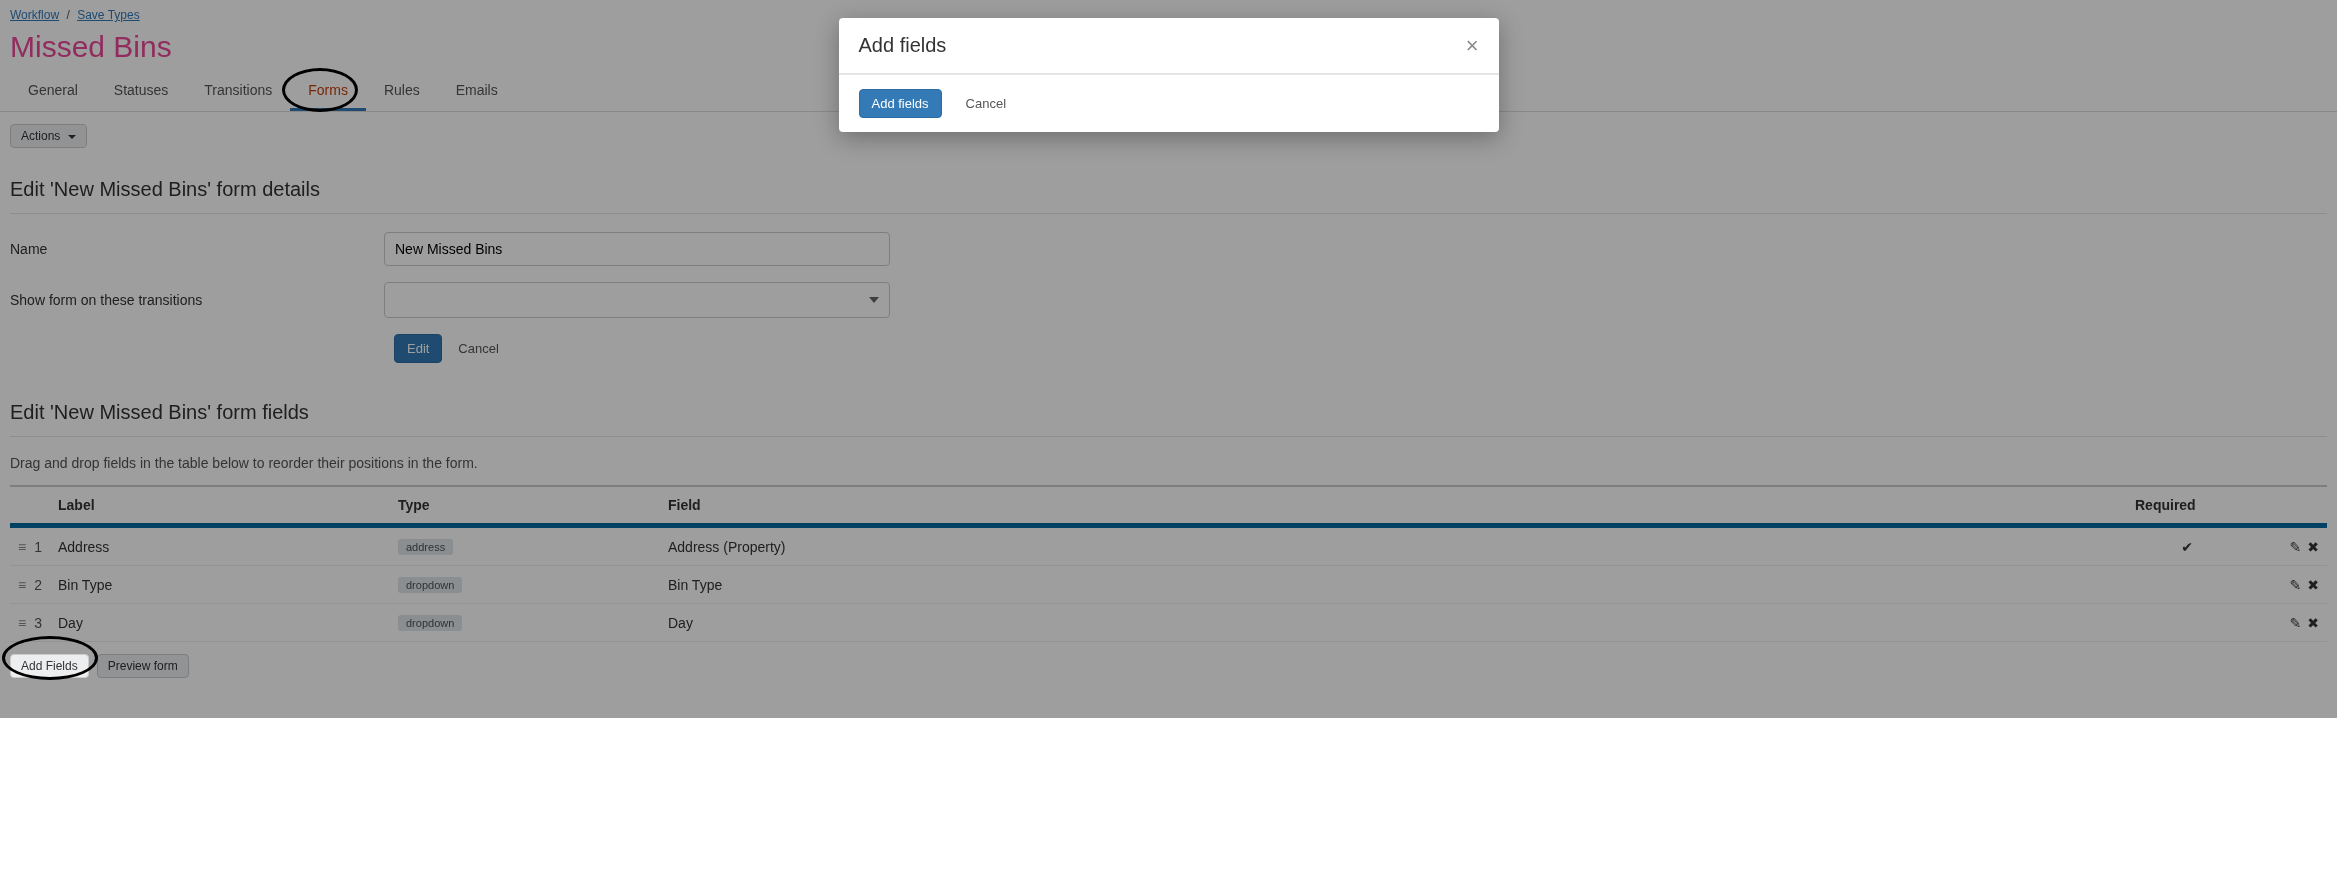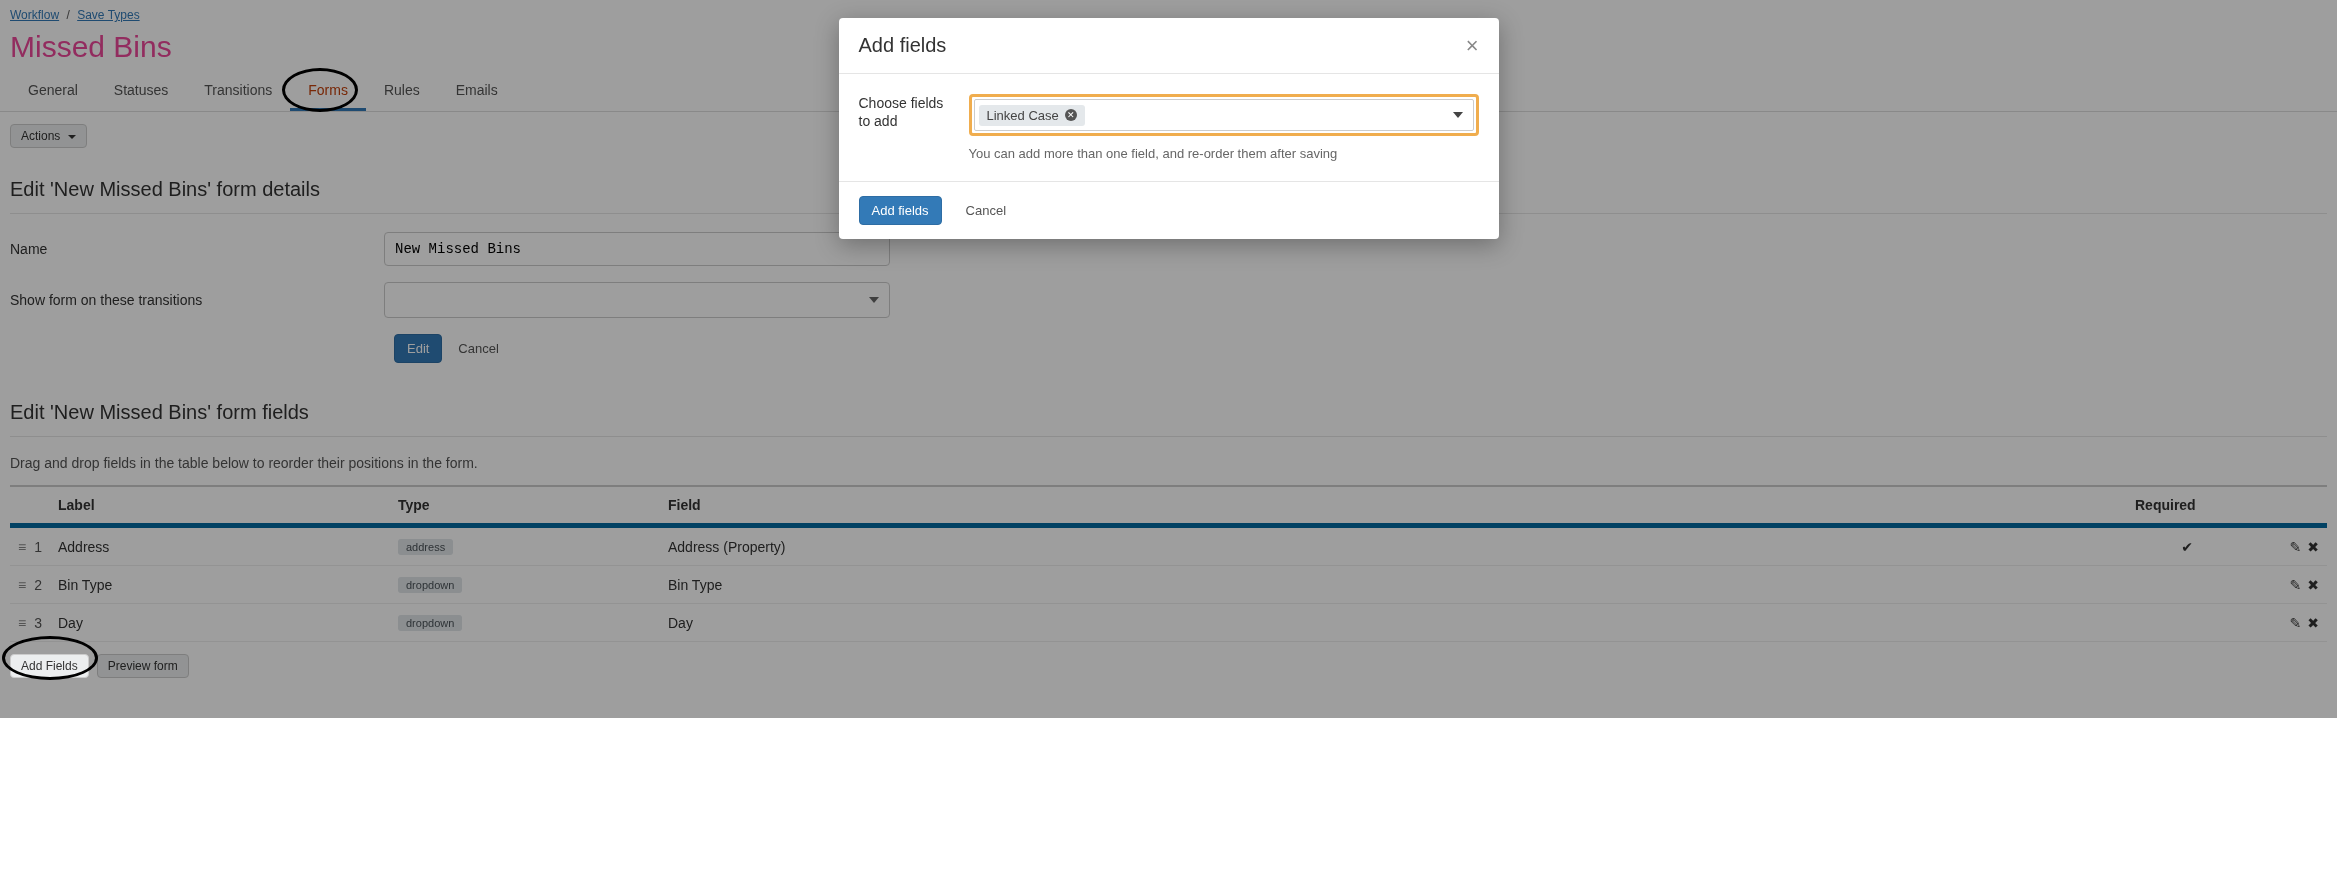--- a/index.html
+++ b/index.html
@@ -17,21 +17,21 @@
 .btn { display: inline-block; padding: 6px 12px; font-size: 13px; border: 1px solid #ccc; background: #eceeef; border-radius: 4px; cursor: pointer; color: #333; }
 .btn-small { padding: 4px 10px; font-size: 12px; }
 .btn-primary { background: #337ab7; border-color: #2e6da4; color: #fff; }
 .btn-link { background: none; border: none; color: #555; }
 .caret { display: inline-block; width: 0; height: 0; margin-left: 4px; vertical-align: middle; border-top: 4px solid; border-right: 4px solid transparent; border-left: 4px solid transparent; }
 .section { padding: 0 10px; }
 h3.section-title { font-size: 20px; font-weight: 400; padding: 18px 0 12px; border-bottom: 1px solid #e5e5e5; margin-bottom: 18px; }
 .form-row { display: flex; align-items: center; margin-bottom: 16px; }
 .form-row label { width: 374px; padding-right: 10px; color: #333; }
 .form-row .control { width: 506px; }
-.form-control { width: 100%; padding: 8px 10px; border: 1px solid #ccc; border-radius: 4px; font-size: 14px; font-family: Liberation Mono, monospace; }
+.form-control { width: 100%; padding: 8px 10px; border: 1px solid #ccc; border-radius: 4px; font-size: 14px; }
 .select-display { width: 100%; min-height: 36px; border: 1px solid #ccc; border-radius: 4px; display: flex; align-items: center; justify-content: flex-end; padding: 0 10px; }
 .select-display .arrow { width: 0; height: 0; border-left: 5px solid transparent; border-right: 5px solid transparent; border-top: 6px solid #666; }
 .button-row { margin-left: 384px; margin-bottom: 20px; }
 .hint { color: #555; margin-bottom: 14px; font-size: 14px; }
 .fields-table { width: 100%; border-collapse: collapse; border-top: 2px solid #ccc; }
 .fields-table th { text-align: left; padding: 10px 8px; font-weight: 600; border-bottom: 5px solid #0369a1; font-size: 14px; }
 .fields-table td { padding: 10px 8px; border-bottom: 1px solid #eee; font-size: 14px; vertical-align: middle; }
 .col-handle { width: 40px; }
 .col-label { width: 340px; }
 .col-type { width: 270px; }
@@ -166,32 +166,17 @@
     <span class="circle-overlay" style="top:-6px; left:-8px; width:96px; height:44px; z-index:2;"></span>
   </div>
 </div>
 
 <div class="overlay"></div>
 <div class="modal">
   <div class="modal-header">
     <div class="modal-title">Add fields</div>
     <button class="modal-close">×</button>
   </div>
-  <div class="modal-body">
-    <div class="mlabel">Choose fields to add</div>
-    <div class="mcontrol">
-      <div class="multi-select">
-        <div class="multi-select-inner">
-          <span class="token">
-            <span>Linked Case</span>
-            <span class="tx">✕</span>
-          </span>
-          <span class="arrow"></span>
-        </div>
-      </div>
-      <div class="mhint">You can add more than one field, and re-order them after saving</div>
-    </div>
-  </div>
   <div class="modal-footer">
     <button class="btn btn-primary">Add fields</button>
     <button class="btn btn-link">Cancel</button>
   </div>
 </div>
 
 </body></html>

